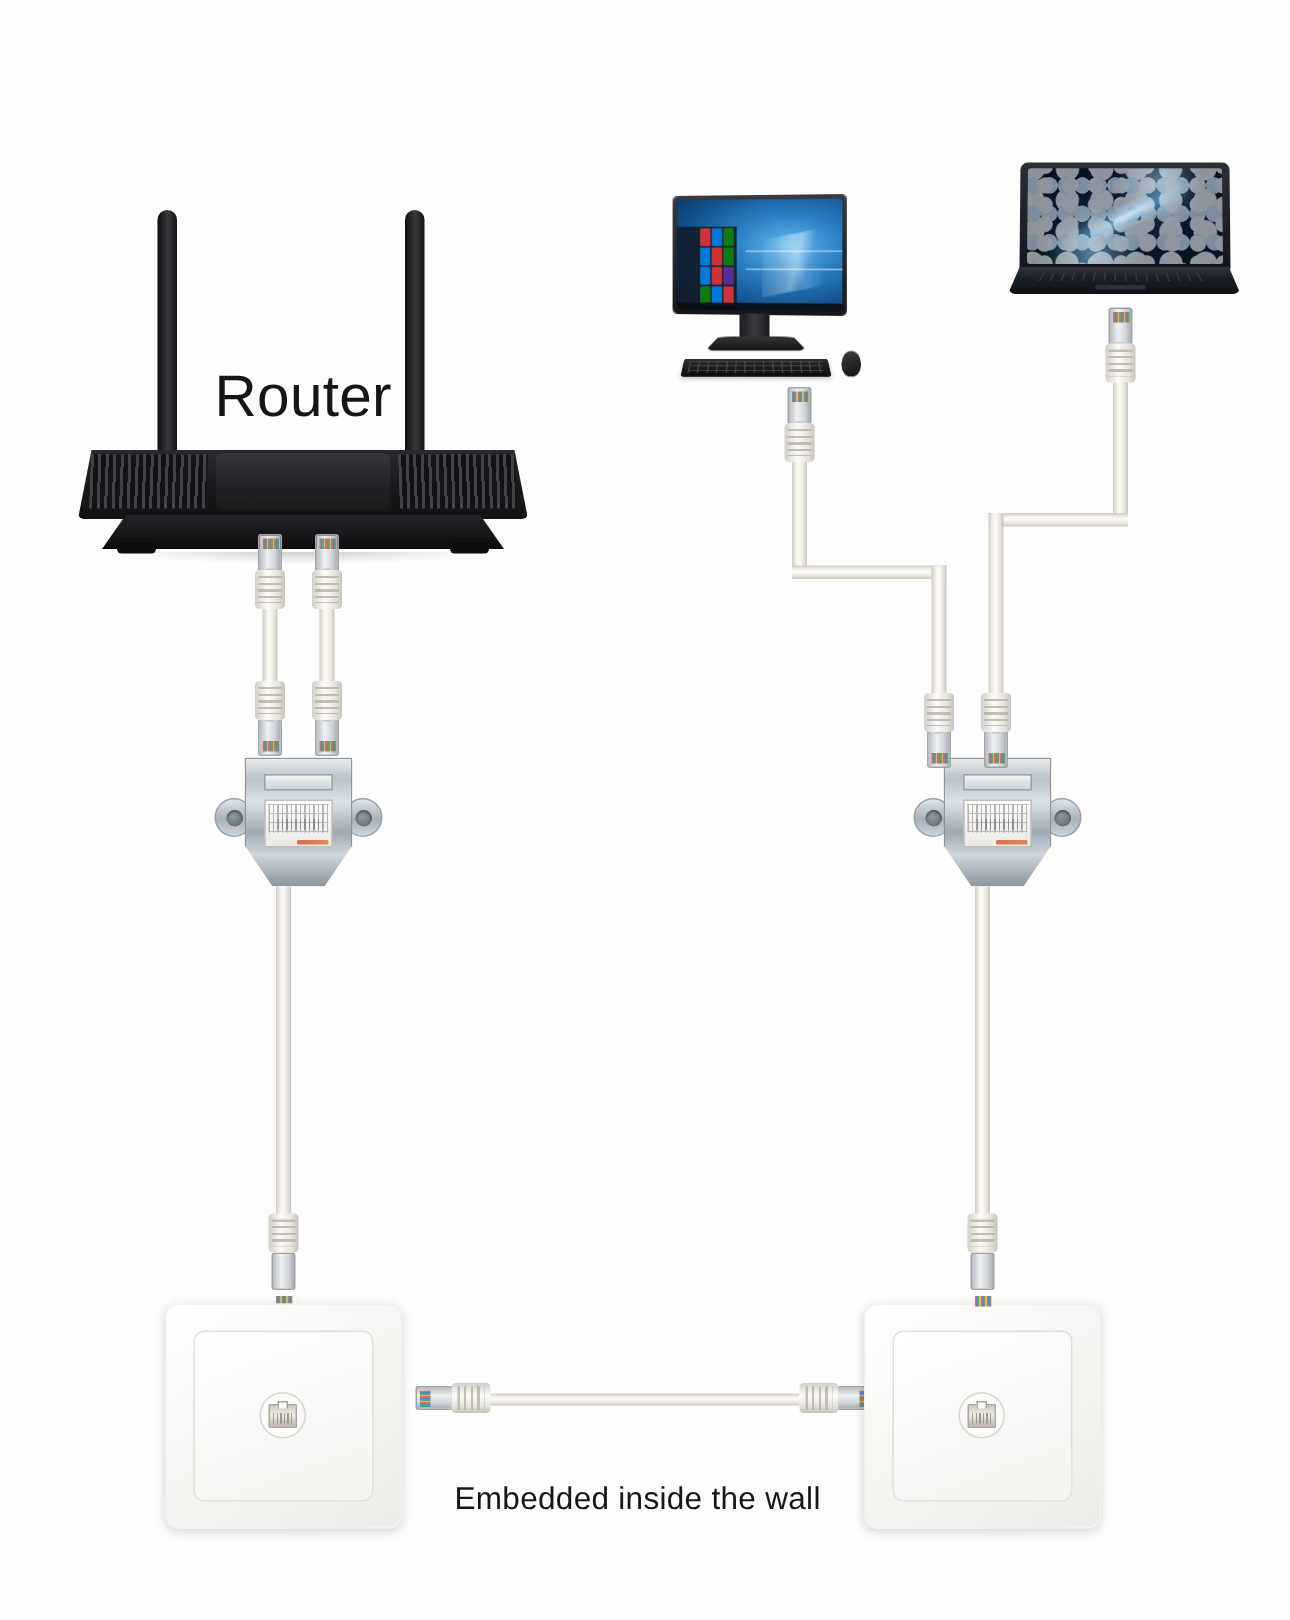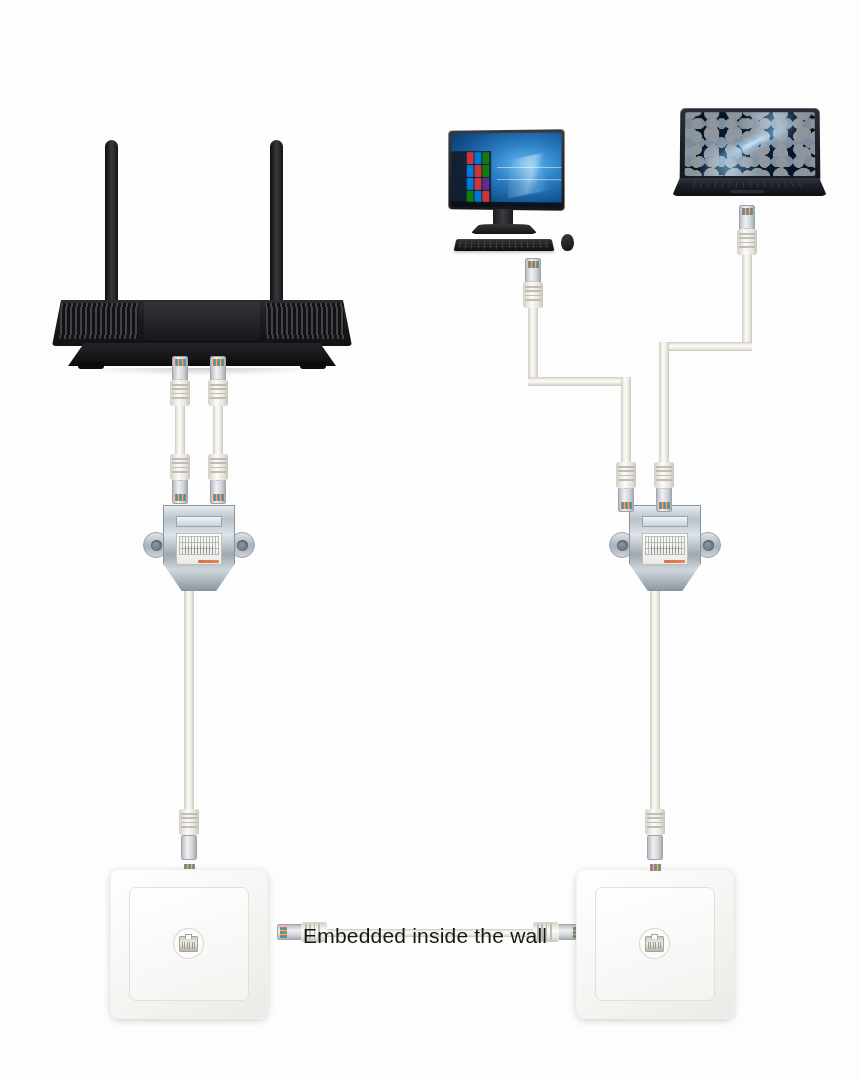--- a/index.html
+++ b/index.html
@@ -12,21 +12,21 @@
   }
   .stage{position:absolute;inset:0;}
   .node{position:absolute;}
 
   
   .label{
     position:absolute;color:#161616;white-space:nowrap;
     font-weight:400;letter-spacing:.2px;
   }
   #router-label{font-size:39px;left:143px;top:243px;}
-  #wall-label{font-size:21px;left:303px;top:924px;}
+  #wall-label{font-size:21px;left:303px;top:988px;}
 
   
   .router{left:52px;top:140px;width:300px;height:215px;}
   .ant{position:absolute;width:13px;background:#18181a;border-radius:7px;
        background:linear-gradient(90deg,#0d0d0f 0%,#2e2e32 38%,#3a3a3e 52%,#141416 100%);}
   .ant.l{left:53px;top:0;height:180px;}
   .ant.r{left:218px;top:0;height:180px;}
   .rtop{position:absolute;left:0;top:160px;width:300px;height:46px;
         background:linear-gradient(180deg,#2b2b2f 0%,#1b1b1e 45%,#121214 100%);
         border-radius:10px 10px 4px 4px;
@@ -214,20 +214,21 @@
     <div class="rtop">
       <div class="grille gl"></div>
       <div class="rcenter"></div>
       <div class="grille gr"></div>
     </div>
     <div class="rbase"></div>
     <div class="rfoot fl"></div>
     <div class="rfoot fr"></div>
     <div class="rshadow"></div>
   </div>
+  <div class="label" id="router-label">Router</div>
 
   <div class="node monitor">
     <div class="mbezel">
       <div class="mscreen">
         <div class="winlogo"></div>
         <div class="winline" style="top:46%"></div>
         <div class="winline" style="top:62%"></div>
         <div class="startmenu">
           <div class="tiles">
               <div class="tile" style="background: rgb(209, 52, 56);"></div>

